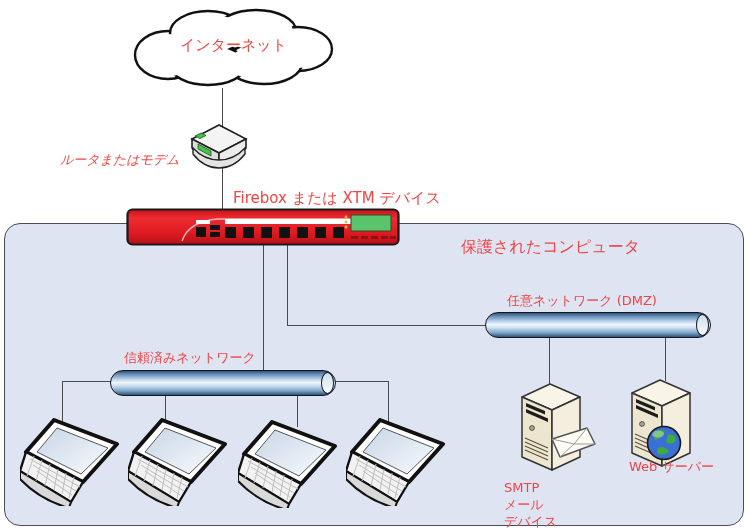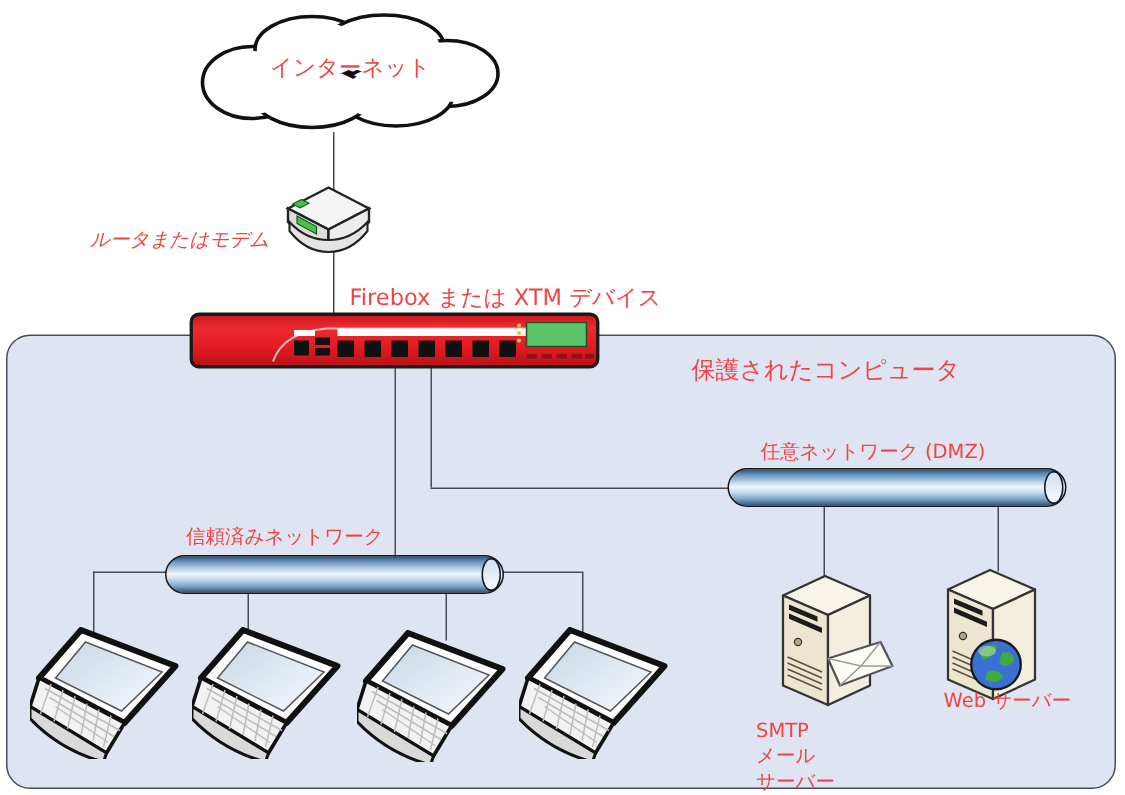--- a/index.html
+++ b/index.html
@@ -184,21 +184,21 @@
       <path d="M13,58 L36,68 M13,62 L36,72 M13,66 L36,76 M13,70 L36,80"></path>
     </g>
   </svg>
   <svg class="abs" style="left:550px;top:426px;" width="48" height="38" viewBox="0 0 48 38">
     <polygon points="2,13 37,2 45,18 10,31" fill="#fdfdf6" stroke="#555" stroke-width="1.5" stroke-linejoin="round"></polygon>
     <path d="M2,13 L24,18 L37,2 M10,31 L24,18 L45,18" fill="none" stroke="#999" stroke-width="1"></path>
   </svg>
   <div class="label smtp-label" style="left:504px;top:433px;margin-top:46px;">
     <div>SMTP</div>
     <div>メール</div>
-    <div>サーバー</div>
+    <div>デバイス</div>
   </div>
 
   <svg class="abs" style="left:622px;top:376px;" width="78" height="92" viewBox="0 0 78 92">
     <polygon points="10,17 38,4 68,17 40,30" fill="#f8f4e8" stroke="#333" stroke-width="1.5" stroke-linejoin="round"></polygon>
     <polygon points="10,17 40,30 40,90 10,77" fill="#ece5cf" stroke="#333" stroke-width="1.5" stroke-linejoin="round"></polygon>
     <polygon points="40,30 68,17 68,77 40,90" fill="#f3eedd" stroke="#333" stroke-width="1.5" stroke-linejoin="round"></polygon>
     <polygon points="14,23 33,31 33,34.5 14,26.5" fill="#1c1c1c"></polygon>
     <polygon points="14,29 36,38.5 36,42 14,32.5" fill="#1c1c1c"></polygon>
     <circle cx="20" cy="48" r="2.4" fill="#b0a88e" stroke="#333" stroke-width="0.8"></circle>
     <g stroke="#5a5340" stroke-width="1.1">

